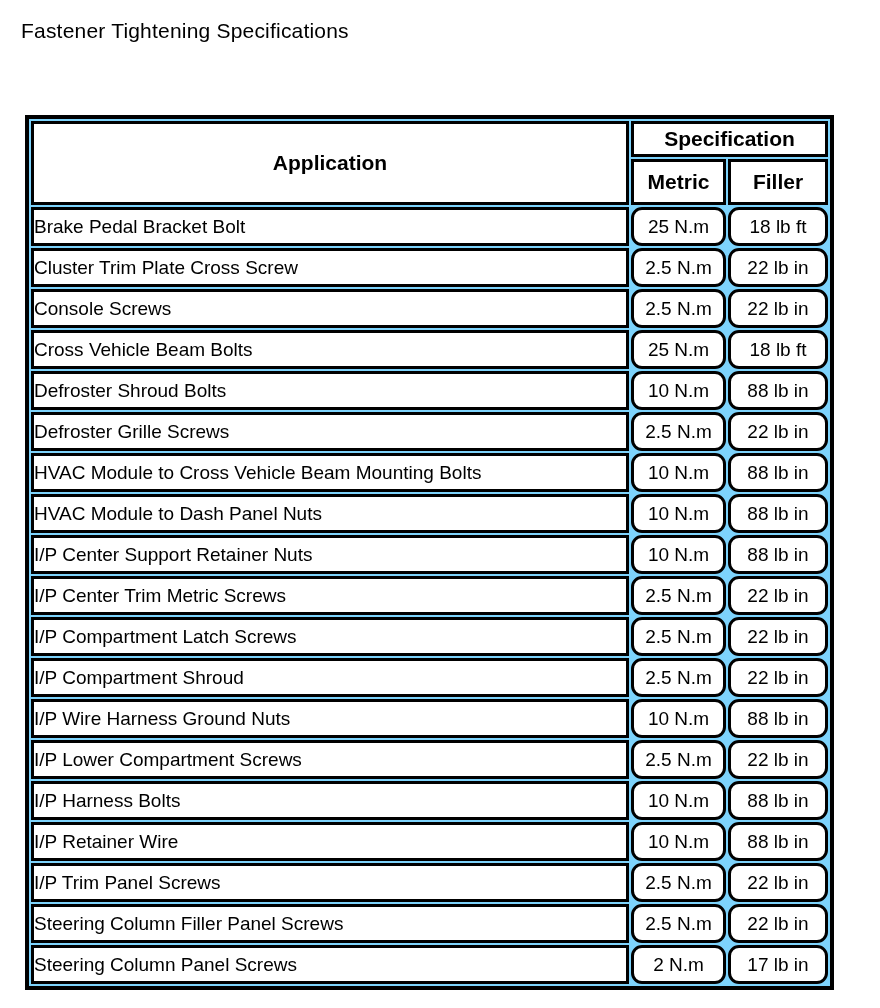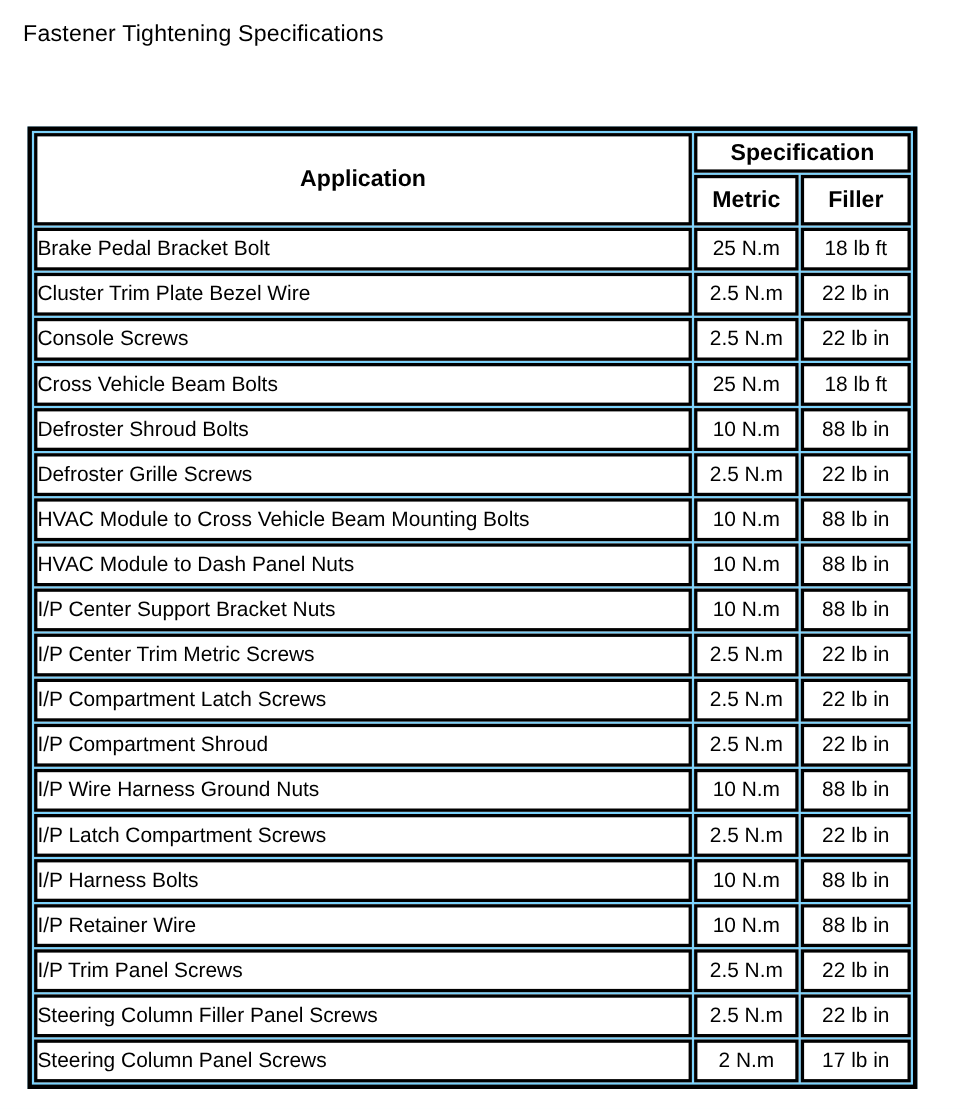--- a/index.html
+++ b/index.html
@@ -59,20 +59,21 @@
     vertical-align: middle;
     padding: 0;
   }
   td.app-cell {
     text-align: left;
     padding-left: 4px;
   }
   td.metric-cell,
   td.english-cell {
     text-align: center;
+    border-radius: 11px;
   }
   col.col-app { width: 598px; }
   col.col-metric { width: 95px; }
   col.col-english { width: 100px; }
 </style>
 </head>
 <body>
 
 <div class="page">
 
@@ -94,21 +95,21 @@
         <th>Filler</th>
       </tr>
     </thead>
     <tbody>
         <tr>
           <td class="app-cell">Brake Pedal Bracket Bolt</td>
           <td class="metric-cell">25 N.m</td>
           <td class="english-cell">18 lb ft</td>
         </tr>
         <tr>
-          <td class="app-cell">Cluster Trim Plate Bezel Wire</td>
+          <td class="app-cell">Cluster Trim Plate Cross Screw</td>
           <td class="metric-cell">2.5 N.m</td>
           <td class="english-cell">22 lb in</td>
         </tr>
         <tr>
           <td class="app-cell">Console Screws</td>
           <td class="metric-cell">2.5 N.m</td>
           <td class="english-cell">22 lb in</td>
         </tr>
         <tr>
           <td class="app-cell">Cross Vehicle Beam Bolts</td>
@@ -129,21 +130,21 @@
           <td class="app-cell">HVAC Module to Cross Vehicle Beam Mounting Bolts</td>
           <td class="metric-cell">10 N.m</td>
           <td class="english-cell">88 lb in</td>
         </tr>
         <tr>
           <td class="app-cell">HVAC Module to Dash Panel Nuts</td>
           <td class="metric-cell">10 N.m</td>
           <td class="english-cell">88 lb in</td>
         </tr>
         <tr>
-          <td class="app-cell">I/P Center Support Bracket Nuts</td>
+          <td class="app-cell">I/P Center Support Retainer Nuts</td>
           <td class="metric-cell">10 N.m</td>
           <td class="english-cell">88 lb in</td>
         </tr>
         <tr>
           <td class="app-cell">I/P Center Trim Metric Screws</td>
           <td class="metric-cell">2.5 N.m</td>
           <td class="english-cell">22 lb in</td>
         </tr>
         <tr>
           <td class="app-cell">I/P Compartment Latch Screws</td>
@@ -154,21 +155,21 @@
           <td class="app-cell">I/P Compartment Shroud</td>
           <td class="metric-cell">2.5 N.m</td>
           <td class="english-cell">22 lb in</td>
         </tr>
         <tr>
           <td class="app-cell">I/P Wire Harness Ground Nuts</td>
           <td class="metric-cell">10 N.m</td>
           <td class="english-cell">88 lb in</td>
         </tr>
         <tr>
-          <td class="app-cell">I/P Latch Compartment Screws</td>
+          <td class="app-cell">I/P Lower Compartment Screws</td>
           <td class="metric-cell">2.5 N.m</td>
           <td class="english-cell">22 lb in</td>
         </tr>
         <tr>
           <td class="app-cell">I/P Harness Bolts</td>
           <td class="metric-cell">10 N.m</td>
           <td class="english-cell">88 lb in</td>
         </tr>
         <tr>
           <td class="app-cell">I/P Retainer Wire</td>

